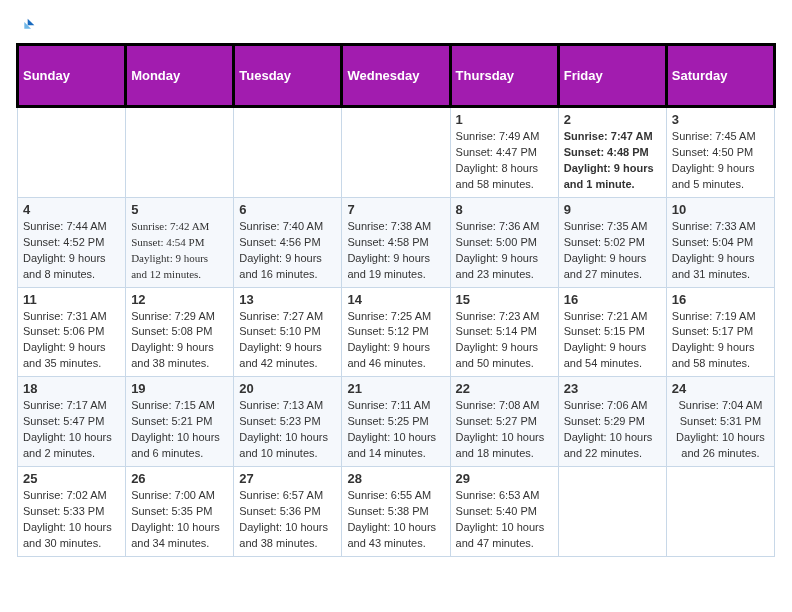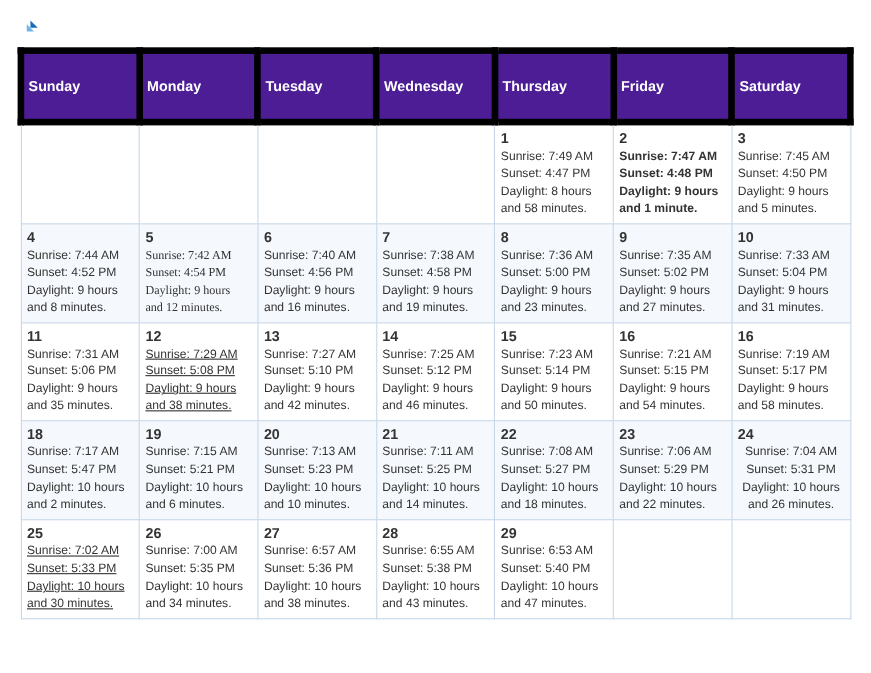--- a/index.html
+++ b/index.html
@@ -46,27 +46,27 @@
     .location {
       font-size: 16px;
       color: #333;
     }
     table {
       width: 100%;
       border-collapse: collapse;
       table-layout: fixed;
     }
     thead tr th {
-      background-color: #4c1d95;
+      background-color: #a21caf;
       color: #fff;
       font-size: 13px;
       font-weight: bold;
       padding: 22px 4px;
       text-align: left;
-      border: 6px solid #000000;
+      border: 3px solid #000000;
     }
     tbody tr td {
       border: 1px solid #c8d8e8;
       vertical-align: top;
       padding: 4px 5px;
       font-size: 10.5px;
       color: #333;
       height: 80px;
       background: #fff;
     }
@@ -199,21 +199,21 @@
       <tr>
         <td>
           <span class="day-number">11</span>
           <div class="cell-info" style="white-space: pre-line;">Sunrise: 7:31 AM
 Sunset: 5:06 PM
 Daylight: 9 hours
 and 35 minutes.</div>
         </td>
         <td>
           <span class="day-number">12</span>
-          <div class="cell-info" style="white-space: pre-line; text-decoration: underline;">Sunrise: 7:29 AM
+          <div class="cell-info" style="white-space: pre-line;">Sunrise: 7:29 AM
 Sunset: 5:08 PM
 Daylight: 9 hours
 and 38 minutes.</div>
         </td>
         <td>
           <span class="day-number">13</span>
           <div class="cell-info" style="white-space: pre-line;">Sunrise: 7:27 AM
 Sunset: 5:10 PM
 Daylight: 9 hours
 and 42 minutes.</div>
@@ -294,21 +294,21 @@
           <span class="day-number">24</span>
           <div class="cell-info" style="white-space: pre-line; text-align: center;">Sunrise: 7:04 AM
 Sunset: 5:31 PM
 Daylight: 10 hours
 and 26 minutes.</div>
         </td>
       </tr>
       <tr>
         <td>
           <span class="day-number">25</span>
-          <div class="cell-info" style="white-space: pre-line; text-decoration: underline;">Sunrise: 7:02 AM
+          <div class="cell-info" style="white-space: pre-line;">Sunrise: 7:02 AM
 Sunset: 5:33 PM
 Daylight: 10 hours
 and 30 minutes.</div>
         </td>
         <td>
           <span class="day-number">26</span>
           <div class="cell-info" style="white-space: pre-line;">Sunrise: 7:00 AM
 Sunset: 5:35 PM
 Daylight: 10 hours
 and 34 minutes.</div>

